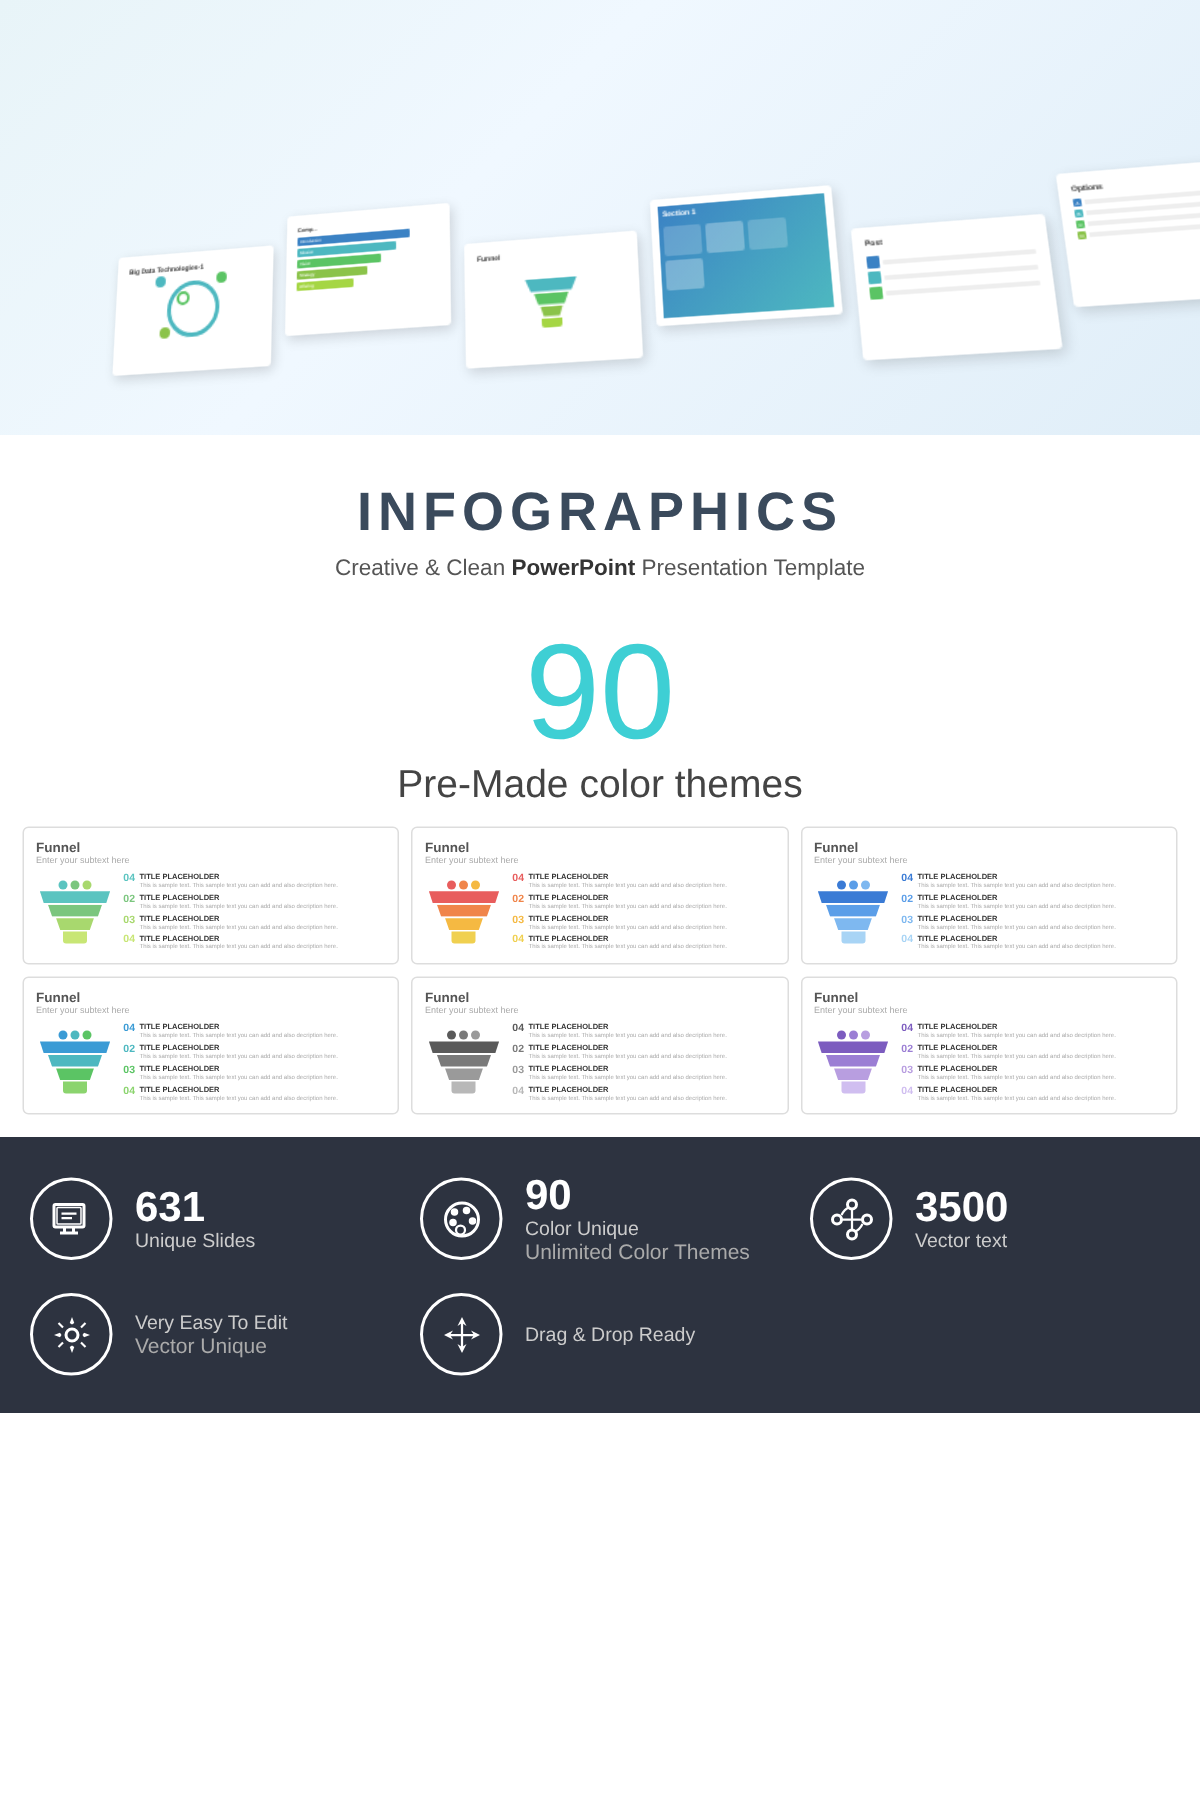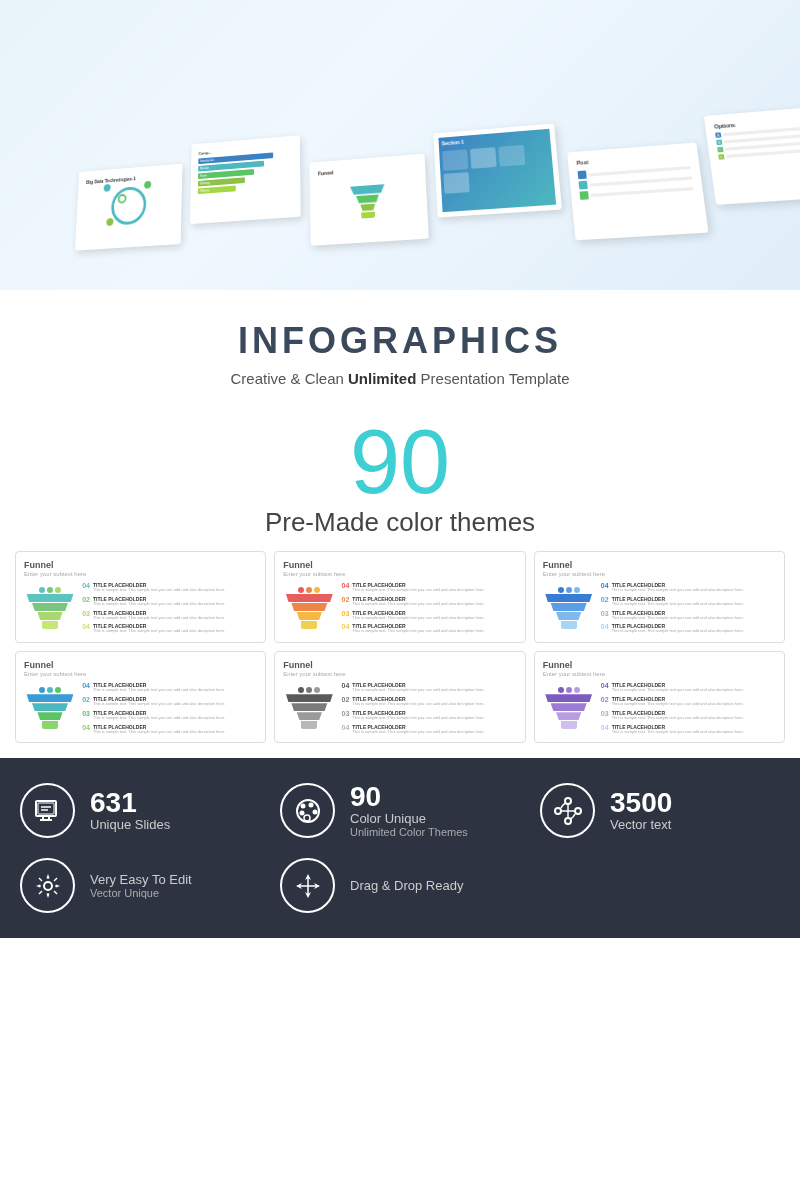--- a/index.html
+++ b/index.html
@@ -262,21 +262,21 @@
       font-weight: 700;
       line-height: 1;
     }
 
     .footer-label {
       font-size: 13px;
       color: #ccc;
     }
 
     .footer-sublabel {
-      font-size: 11px;
+      font-size: 14px;
       color: #aaa;
     }
   </style>
 </head>
 <body>
 
 <div class="hero">
   <div class="hero-slides">
 
     <div class="slide-card">
@@ -399,21 +399,21 @@
           </div>
         </div>
       </div>
     </div>
   </div>
 </div>
 
 <div class="title-section">
   <h1 class="main-title">INFOGRAPHICS</h1>
   <p class="subtitle">
-    <span>Creative &amp; Clean </span><strong>Unlimited</strong><span> Presentation Template</span>
+    <span>Creative &amp; Clean </span><strong>PowerPoint</strong><span> Presentation Template</span>
   </p>
 </div>
 
 <div class="number-section">
   <div class="big-number">90</div>
   <div class="themes-label">Pre-Made color themes</div>
 </div>
 
 <div class="funnel-grid">
 

